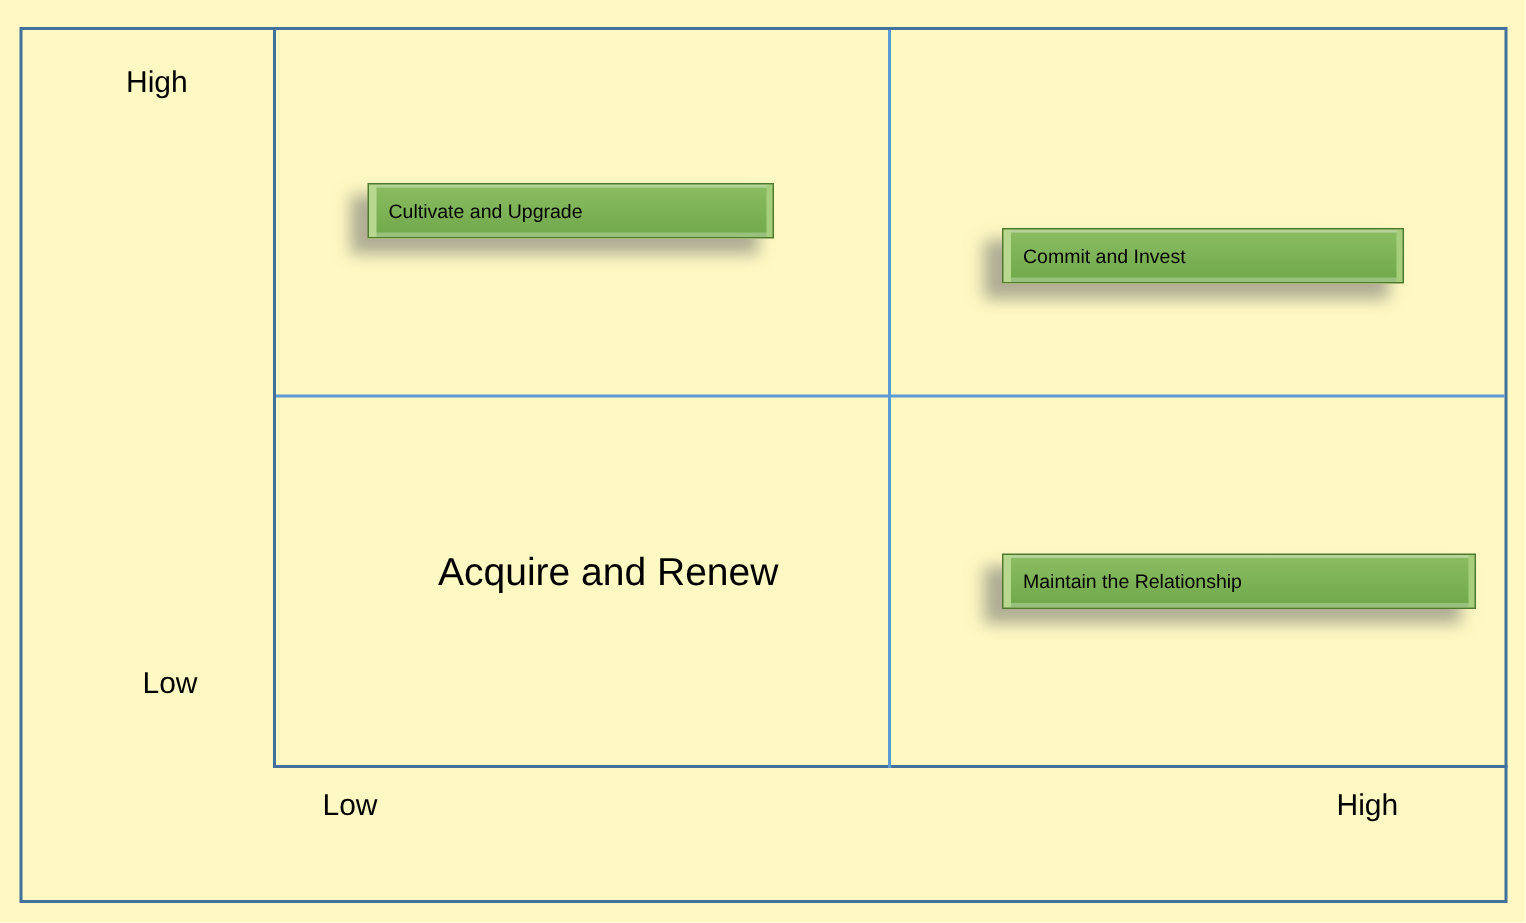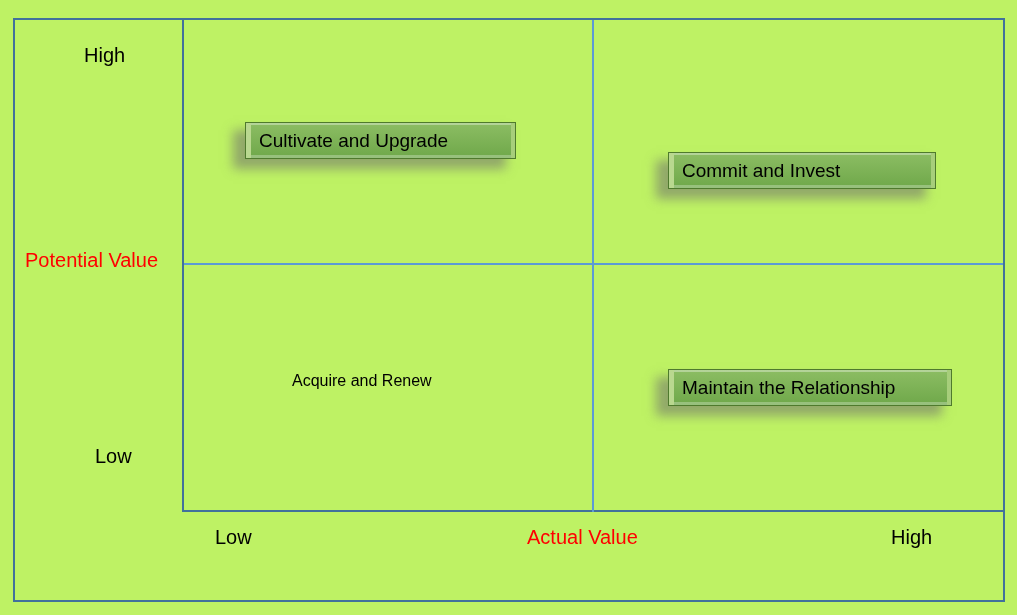--- a/index.html
+++ b/index.html
@@ -1,21 +1,21 @@
 <!DOCTYPE html>
 <html><head>
 <meta charset="utf-8">
 <style>
   html, body { margin: 0; padding: 0; background: #ffffff; }
   body { font-family: "Liberation Sans", sans-serif; color: #000; }
   #stage {
     position: relative;
     width: 1017px;
     height: 615px;
-    background: #bef264;
+    background: #fef9c3;
     overflow: hidden;
   }
   
   .outer-frame {
     position: absolute;
     left: 13px; top: 18px;
     width: 988px; height: 580px;
     border: 2px solid #41719c;
   }
   
@@ -48,64 +48,62 @@
     border: 1px solid #4f7a2d;
     box-shadow:
       inset 5px 0 0 0 #b9d88f,
       inset -4px 0 0 0 #a7ce7b,
       inset 0 2px 0 0 rgba(255,255,255,0.35),
       inset 0 -3px 0 0 rgba(255,255,255,0.28),
       -11px 9px 10px 1px rgba(110,110,110,0.55);
     display: flex;
     align-items: center;
     padding-left: 13px;
-    font-size: 19px;
+    font-size: 13px;
     color: #000;
     white-space: nowrap;
     overflow: hidden;
   }
   .btn-cultivate { left: 245px; top: 122px; width: 271px; }
   .btn-commit   { left: 668px; top: 122px; width: 268px; margin-top: 30px; }
-  .btn-maintain { left: 668px; top: 369px; width: 284px; }
+  .btn-maintain { left: 668px; top: 369px; width: 316px; }
 
   .label { position: absolute; font-size: 20px; color: #000; white-space: nowrap; }
   .red   { color: #ff0000; }
 
   .lbl-high-top   { left: 84px;  top: 44px; }
   .lbl-potential  { left: 25px;  top: 249px; }
   .lbl-low-left   { left: 95px;  top: 445px; }
   .lbl-low-bottom { left: 215px; top: 526px; }
   .lbl-actual     { left: 527px; top: 526px; }
   .lbl-high-bottom{ left: 891px; top: 526px; }
 
   .acquire-text {
     position: absolute;
     left: 292px; top: 367px;
-    font-size: 16px;
+    font-size: 26px;
     line-height: 28px;
     color: #000;
   }
   .acquire-text div { white-space: nowrap; }
 </style>
 </head>
 <body>
 
 <div id="stage">
 
   <div class="outer-frame"></div>
   <div class="plot-area"></div>
   <div class="grid-v"></div>
   <div class="grid-h"></div>
 
   <div class="label lbl-high-top">High</div>
-  <div class="label red lbl-potential">Potential Value</div>
   <div class="label lbl-low-left">Low</div>
 
   <div class="label lbl-low-bottom">Low</div>
-  <div class="label red lbl-actual">Actual Value</div>
   <div class="label lbl-high-bottom">High</div>
 
   <div class="qbtn btn-cultivate">Cultivate and Upgrade</div>
   <div class="qbtn btn-commit">Commit and Invest</div>
   <div class="qbtn btn-maintain">Maintain the Relationship</div>
 
   <div class="acquire-text">
     <div>Acquire and Renew</div>
   </div>
 

